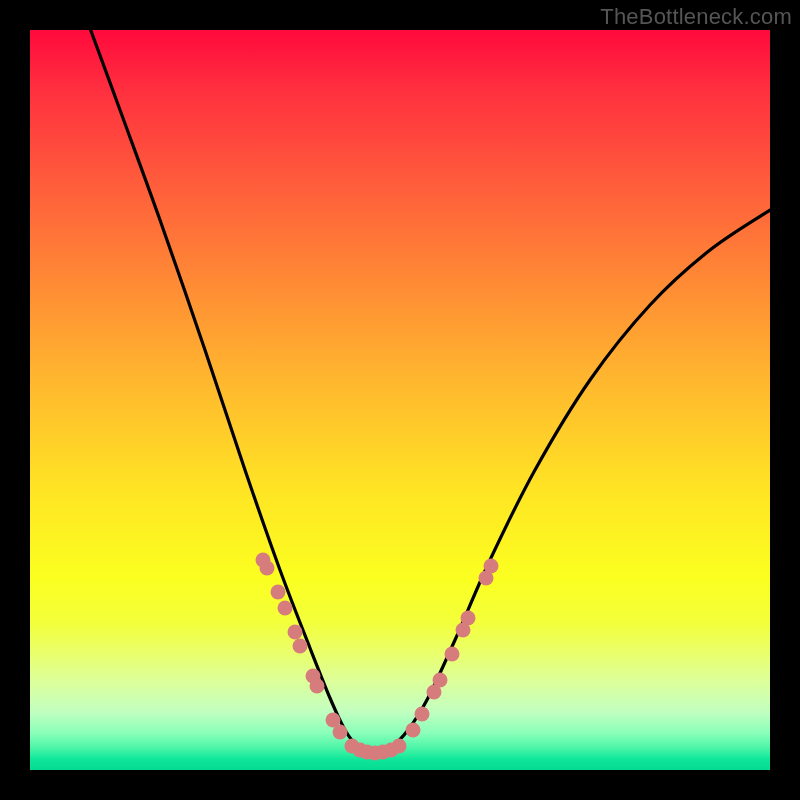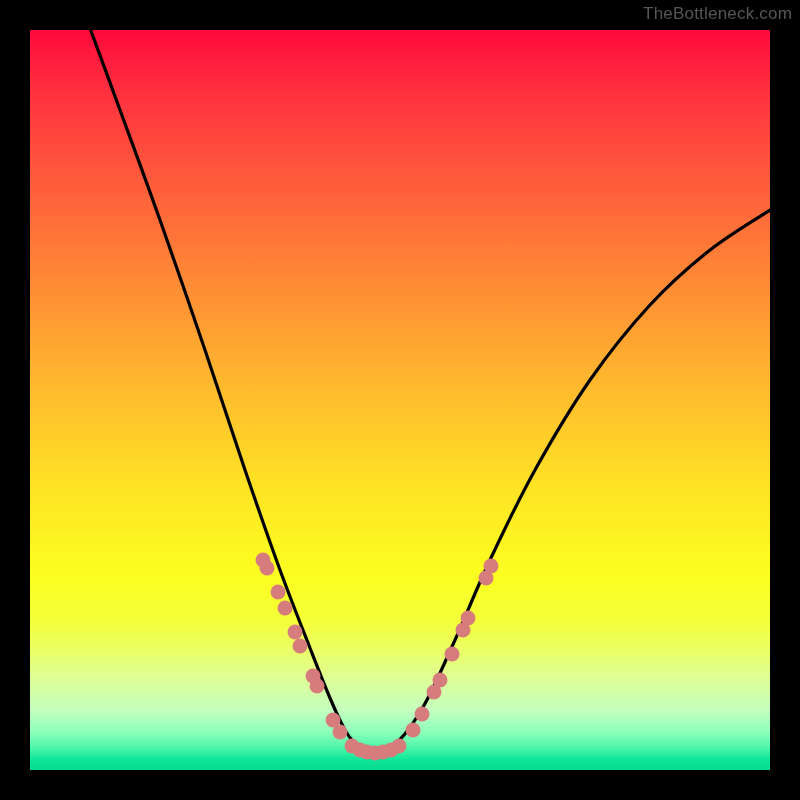--- a/index.html
+++ b/index.html
@@ -53,21 +53,21 @@
     position: absolute;
     inset: 0;
     width: 740px;
     height: 740px;
   }
   .watermark {
     position: absolute;
     top: 4px;
     right: 8px;
     color: #555;
-    font-size: 17px;
+    font-size: 22px;
     font-weight: 400;
     letter-spacing: 0.2px;
     user-select: none;
   }
 </style>
 </head>
 <body>
 
 <div class="frame">
 

